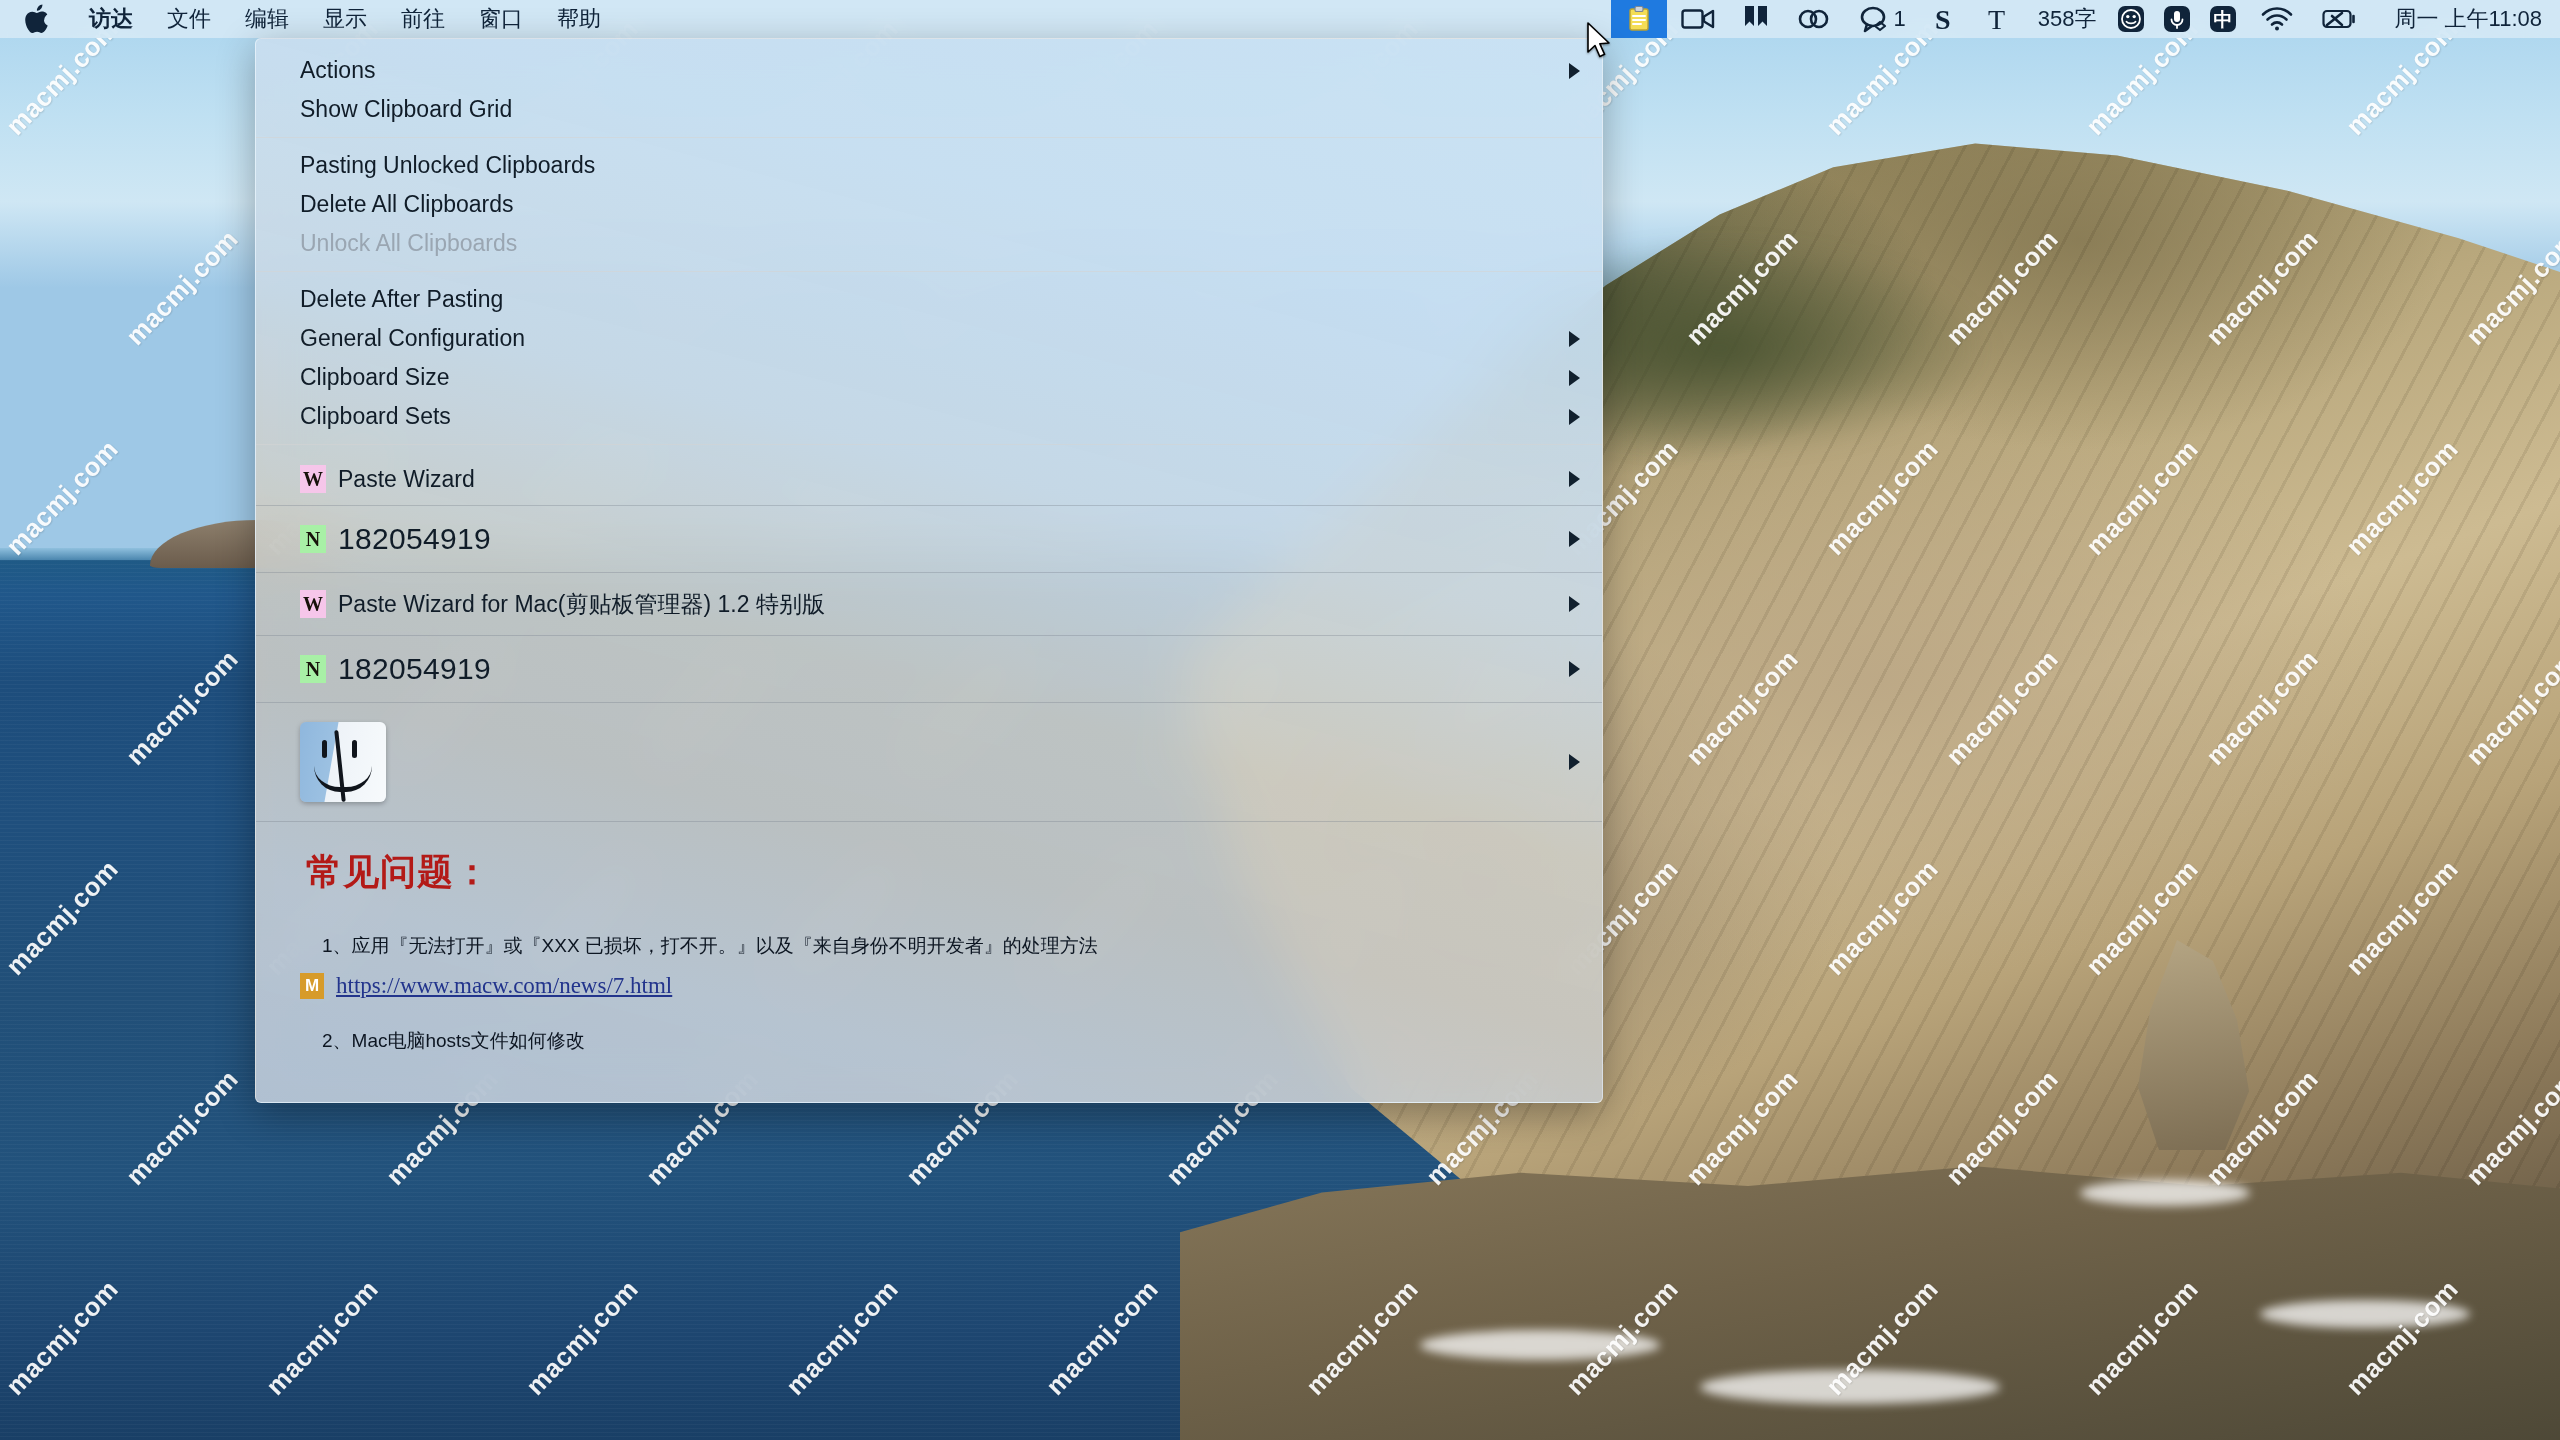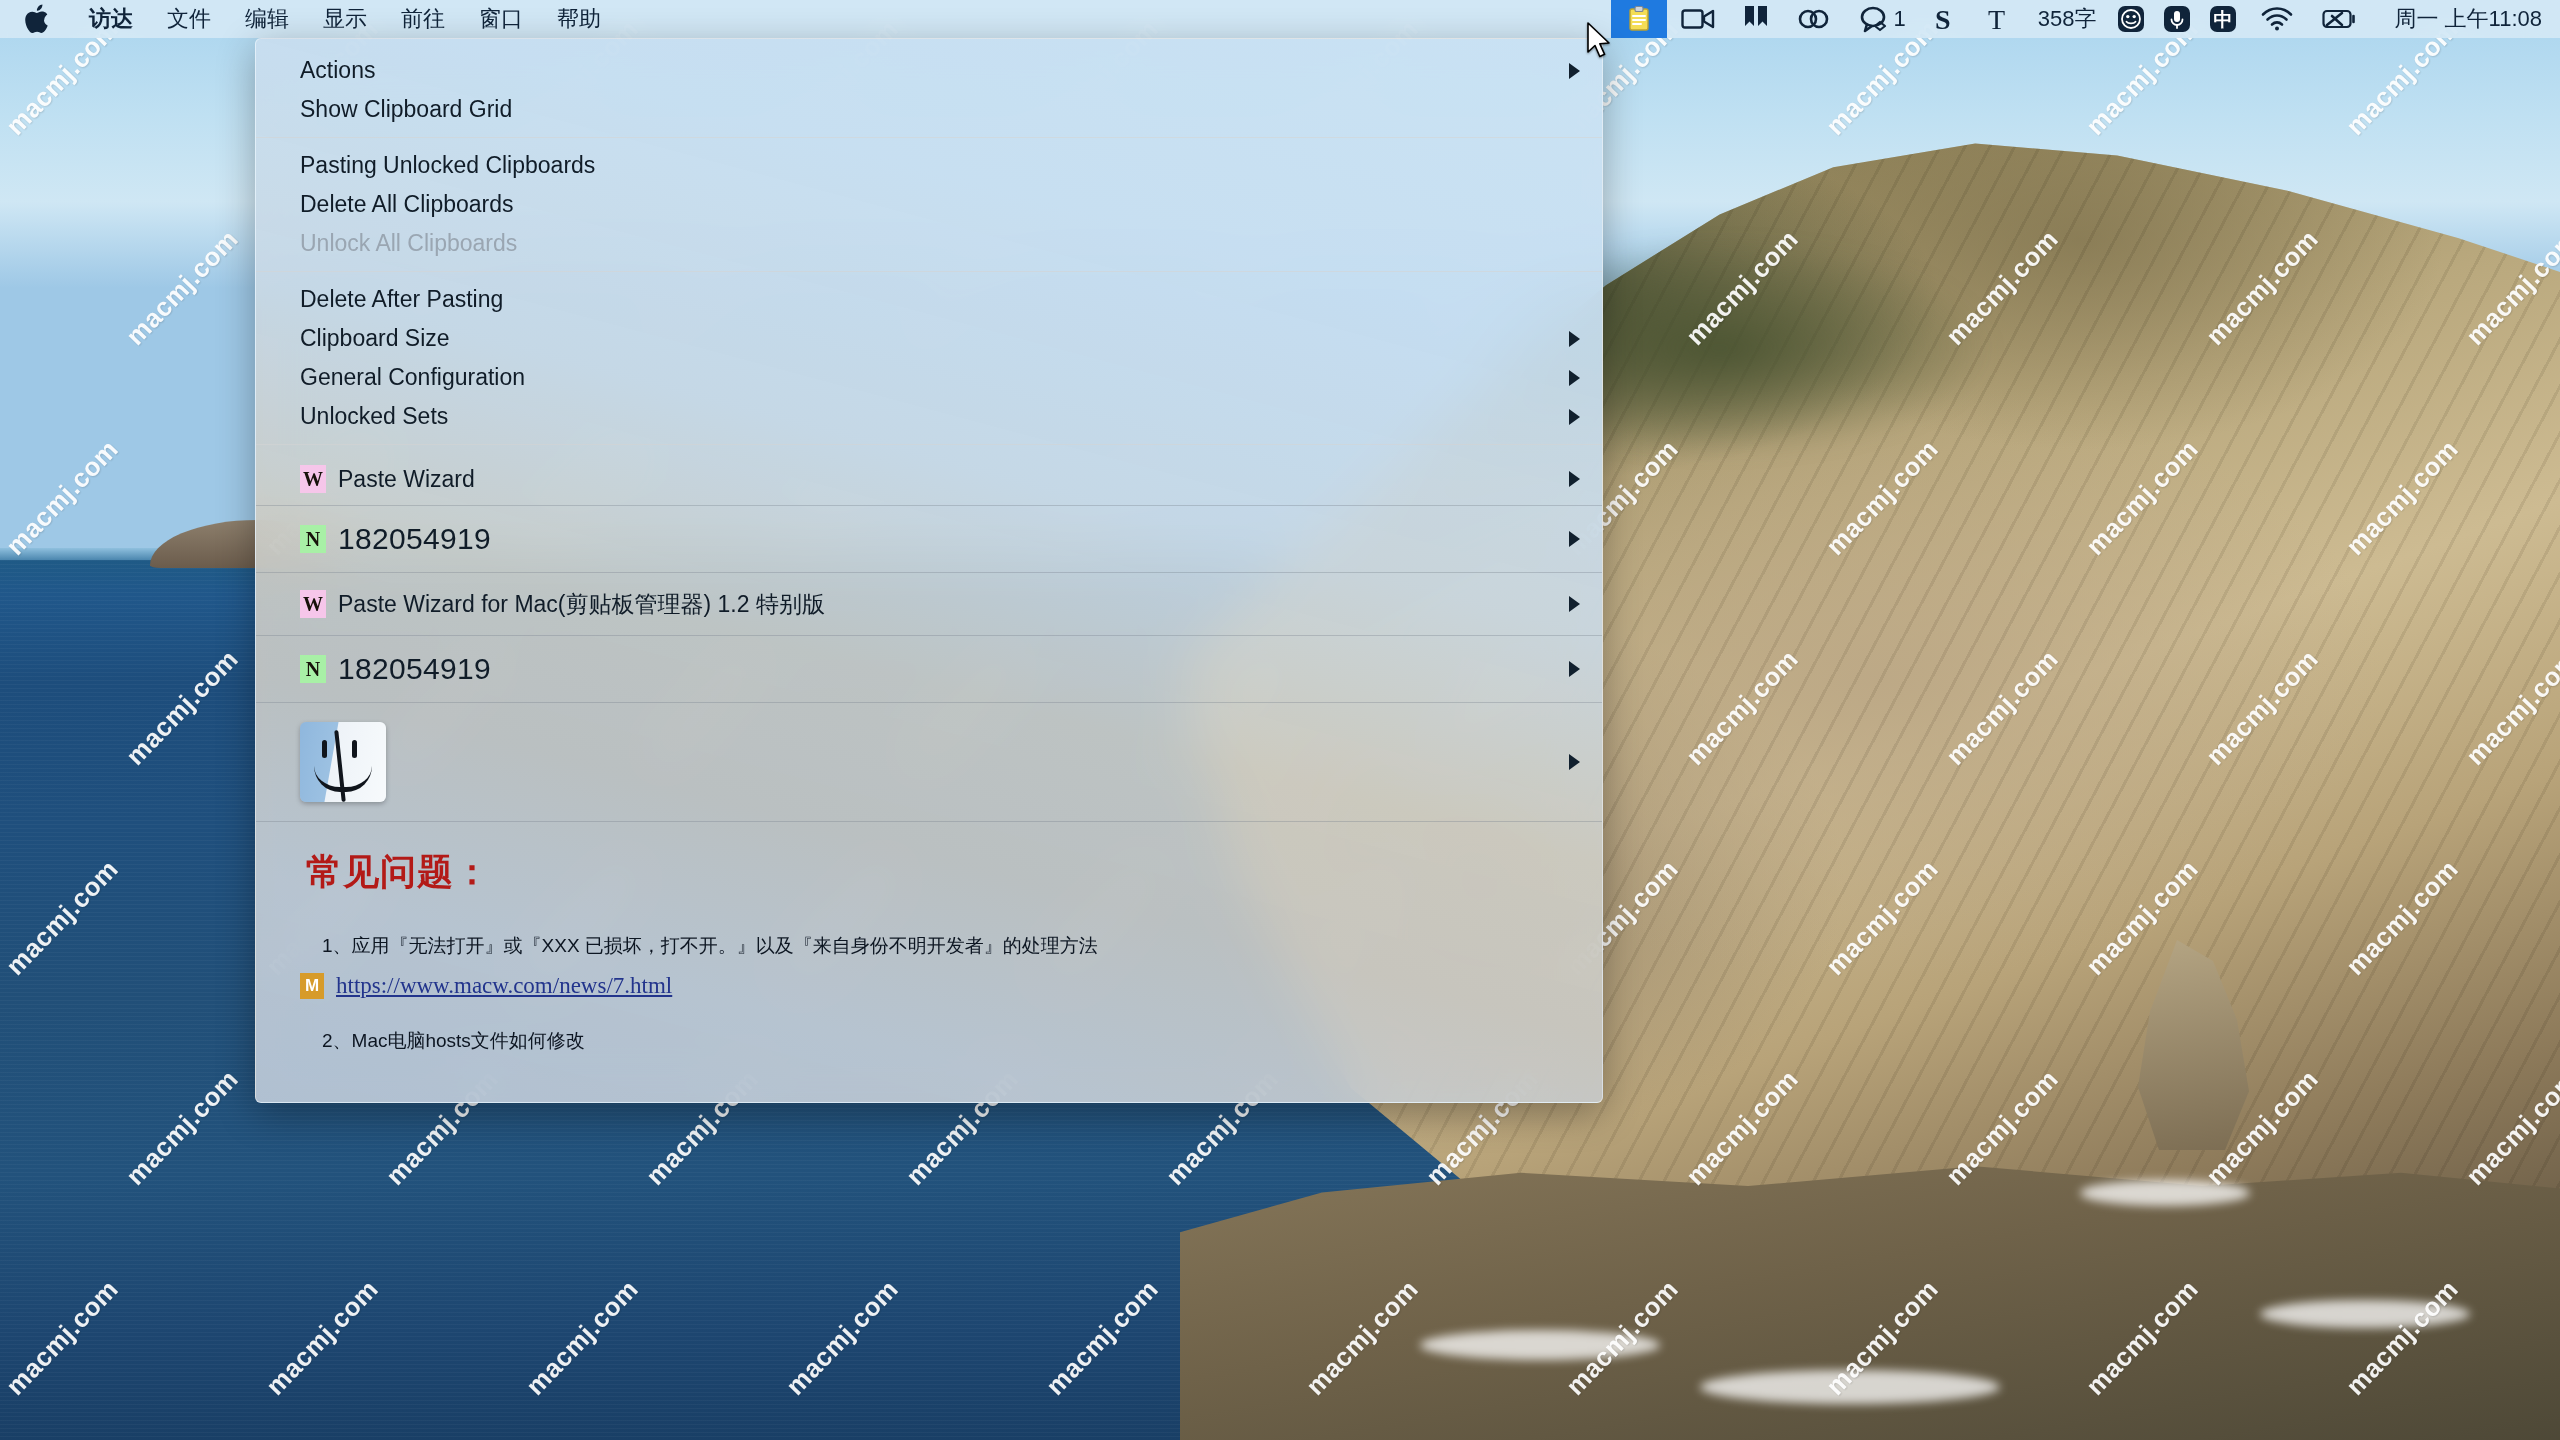--- a/index.html
+++ b/index.html
@@ -421,29 +421,29 @@
   <div class="mrow disabled">
     <span>Unlock All Clipboards</span>
   </div>
 
   <div class="sep"></div>
 
   <div class="mrow">
     <span>Delete After Pasting</span>
   </div>
   <div class="mrow">
+    <span>General Configuration</span>
+    <span class="arrow"></span>
+  </div>
+  <div class="mrow">
     <span>Clipboard Size</span>
     <span class="arrow"></span>
   </div>
   <div class="mrow">
-    <span>General Configuration</span>
-    <span class="arrow"></span>
-  </div>
-  <div class="mrow">
-    <span>Unlocked Sets</span>
+    <span>Clipboard Sets</span>
     <span class="arrow"></span>
   </div>
 
   <div class="sep"></div>
 
   <div class="mrow" style="min-height:52px">
     <span class="badge w">W</span>
     <span>Paste Wizard</span>
     <span class="arrow"></span>
   </div>

